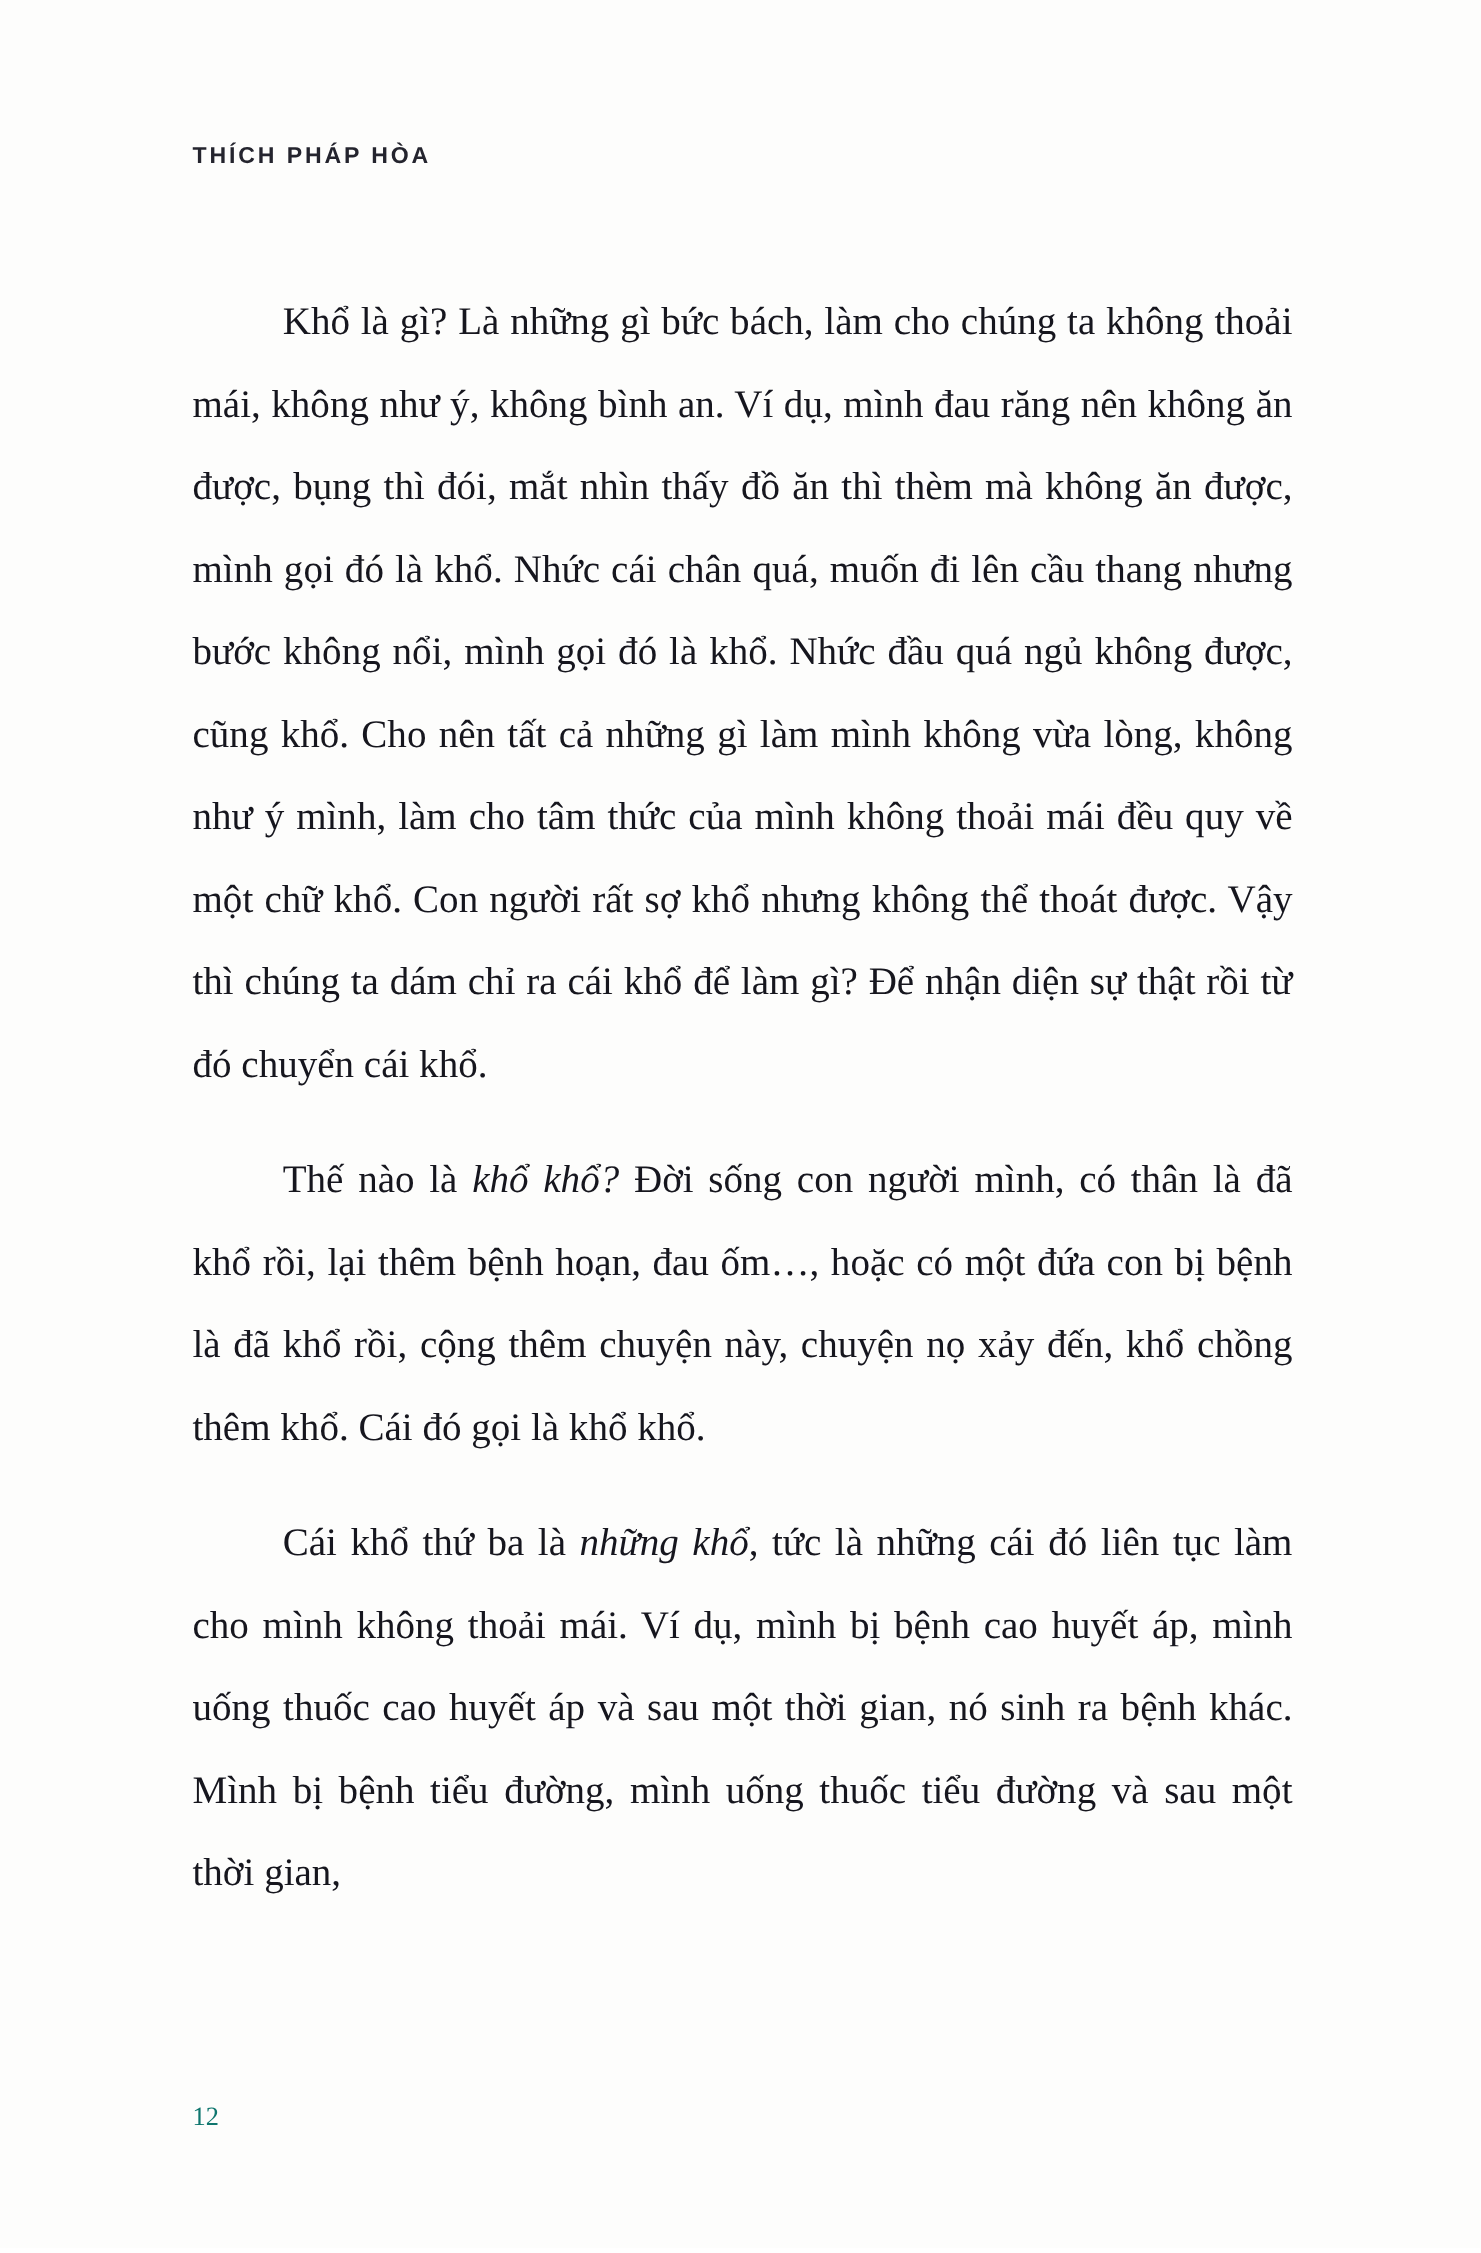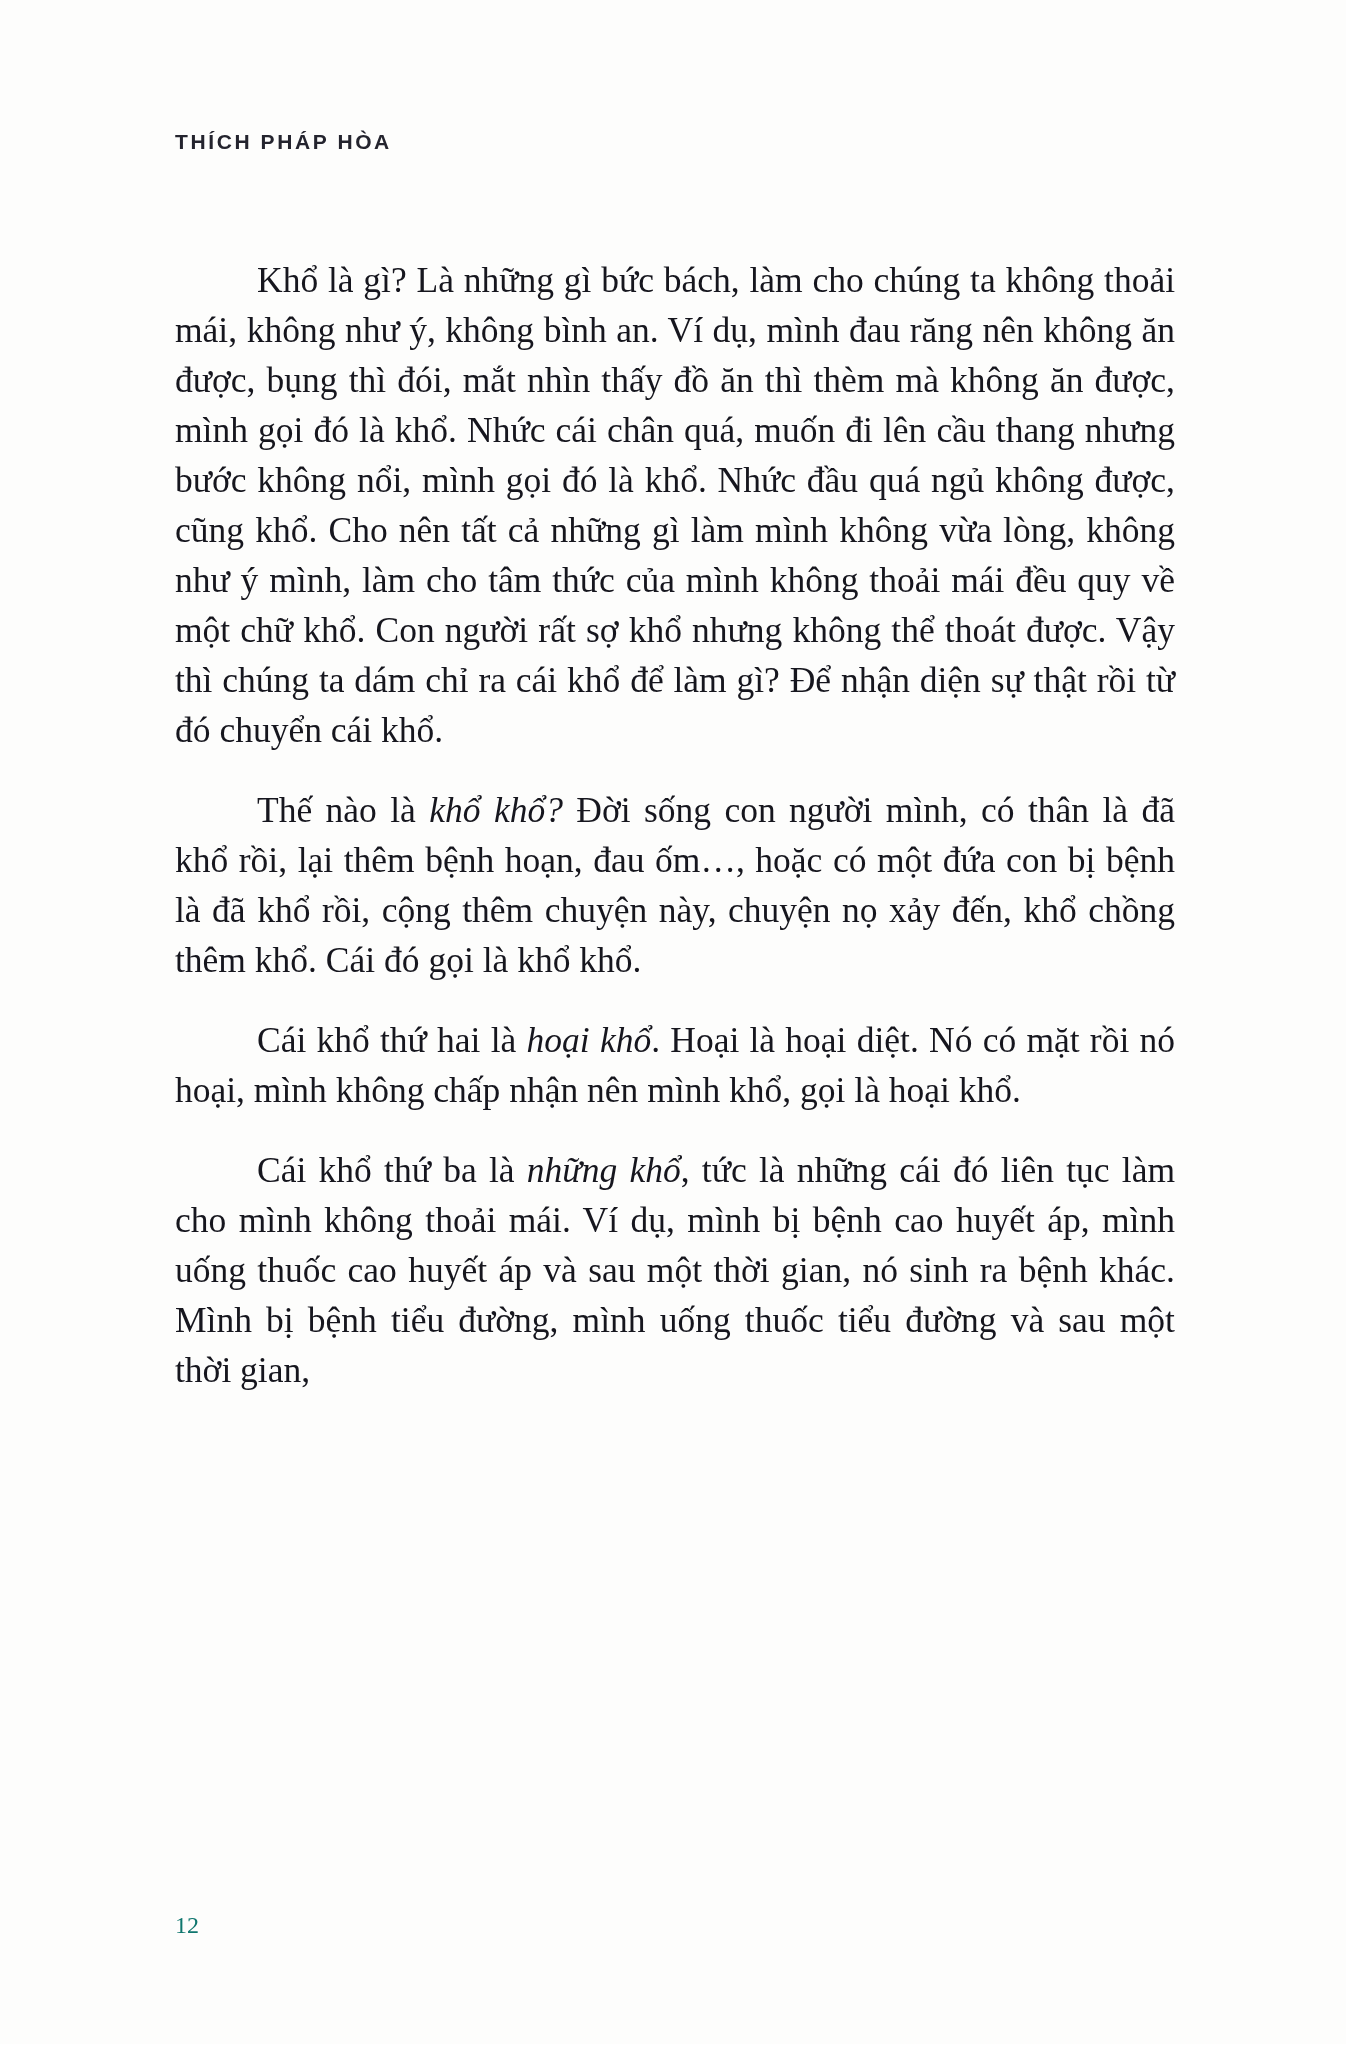--- a/index.html
+++ b/index.html
@@ -31,21 +31,21 @@
     position: absolute;
     left: 175px;
     top: 255px;
     width: 1000px;
   }
   p.para {
     margin: 0 0 30px 0;
     text-align: justify;
     text-justify: inter-word;
     font-size: 35.5px;
-    line-height: 50px;
+    line-height: 75px;
     text-indent: 82px;
     color: #16161e;
     -webkit-hyphens: none;
     hyphens: none;
   }
   p.para:last-child {
     margin-bottom: 0;
   }
   .term {
     font-style: italic;
@@ -62,19 +62,18 @@
 </head>
 <body>
 
 <div class="page" style="background: rgb(253, 253, 252); color: rgb(22, 22, 30);">
 
   <div class="running-head">THÍCH PHÁP HÒA</div>
 
   <div class="body-block">
       <p class="para"><span>Khổ là gì? Là những gì bức bách, làm cho chúng ta không thoải mái, không như ý, không bình an. Ví dụ, mình đau răng nên không ăn được, bụng thì đói, mắt nhìn thấy đồ ăn thì thèm mà không ăn được, mình gọi đó là khổ. Nhức cái chân quá, muốn đi lên cầu thang nhưng bước không nổi, mình gọi đó là khổ. Nhức đầu quá ngủ không được, cũng khổ. Cho nên tất cả những gì làm mình không vừa lòng, không như ý mình, làm cho tâm thức của mình không thoải mái đều quy về một chữ khổ. Con người rất sợ khổ nhưng không thể thoát được. Vậy thì chúng ta dám chỉ ra cái khổ để làm gì? Để nhận diện sự thật rồi từ đó chuyển cái khổ.</span></p>
       <p class="para"><span>Thế nào là </span><span class="term">khổ khổ?</span><span> Đời sống con người mình, có thân là đã khổ rồi, lại thêm bệnh hoạn, đau ốm…, hoặc có một đứa con bị bệnh là đã khổ rồi, cộng thêm chuyện này, chuyện nọ xảy đến, khổ chồng thêm khổ. Cái đó gọi là khổ khổ.</span></p>
-      <p class="para"><span>Cái khổ thứ hai là </span><span class="term">hoại khổ</span><span>. Hoại là hoại diệt. Nó có mặt rồi nó hoại, mình không chấp nhận nên mình khổ, gọi là hoại khổ.</span></p>
       <p class="para"><span>Cái khổ thứ ba là </span><span class="term">những khổ</span><span>, tức là những cái đó liên tục làm cho mình không thoải mái. Ví dụ, mình bị bệnh cao huyết áp, mình uống thuốc cao huyết áp và sau một thời gian, nó sinh ra bệnh khác. Mình bị bệnh tiểu đường, mình uống thuốc tiểu đường và sau một thời gian,</span></p>
     </div>
 
   <div class="folio">12</div>
 
 </div>
 
 </body></html>

